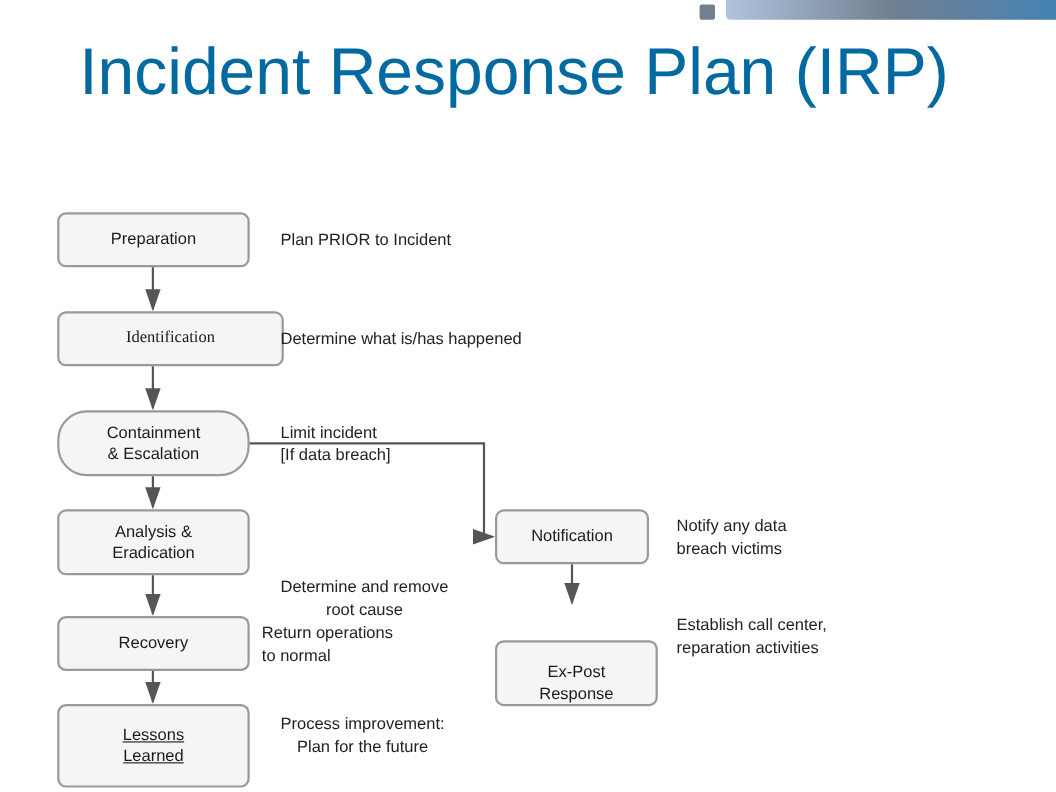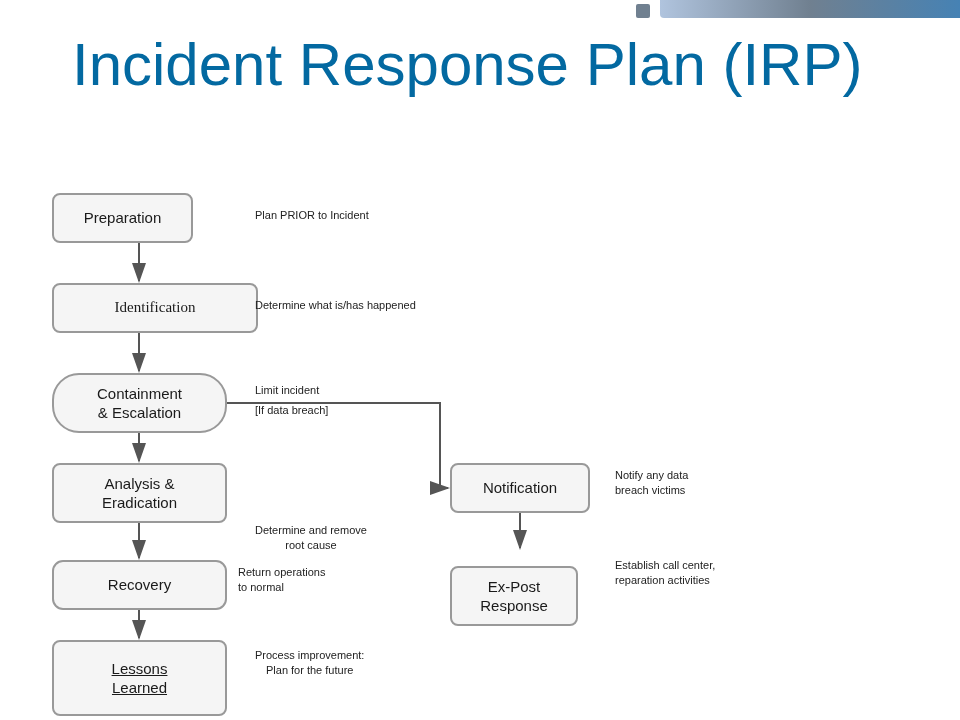--- a/index.html
+++ b/index.html
@@ -64,54 +64,54 @@
       top: 0;
       left: 0;
       width: 960px;
       height: 720px;
       pointer-events: none;
     }
 
     
     .desc {
       position: absolute;
-      font-size: 11px;
+      font-size: 15px;
       color: #222;
       line-height: 1.4;
     }
   </style>
 </head>
 <body>
 
 <div class="top-bar"></div>
 <div class="top-bar-dot"></div>
 
 <h1 class="page-title">Incident Response Plan (IRP)</h1>
 
-<div class="flow-box" style="left:52px; top:193px; width:141px; height:50px;">Preparation</div>
+<div class="flow-box" style="left:52px; top:193px; width:175px; height:50px;">Preparation</div>
 
 <div class="flow-box" style="left:52px; top:283px; width:206px; height:50px;font-family:Liberation Serif, serif;">Identification</div>
 
 <div class="flow-box" style="left:52px; top:373px; width:175px; height:60px;border-radius:27px;">
   <span>Containment<br>&amp; Escalation</span>
 </div>
 
 <div class="flow-box" style="left:52px; top:463px; width:175px; height:60px;">
   <span>Analysis &amp;<br>Eradication</span>
 </div>
 
-<div class="flow-box" style="left:52px; top:560px; width:175px; height:50px;border-radius:11px;">Recovery</div>
+<div class="flow-box" style="left:52px; top:560px; width:175px; height:50px;">Recovery</div>
 
 <div class="flow-box" style="left:52px; top:640px; width:175px; height:76px;text-decoration:underline;">
   <span>Lessons<br>Learned</span>
 </div>
 
 <div class="flow-box" style="left:450px; top:463px; width:140px; height:50px;">Notification</div>
 
-<div class="flow-box" style="left:450px; top:566px; width:128px; height:60px;">
+<div class="flow-box" style="left:450px; top:582px; width:148px; height:60px;align-items:flex-end;">
   <span>Ex-Post<br>Response</span>
 </div>
 
 <div class="desc" style="left:255px; top:208px;">Plan PRIOR to Incident</div>
 
 <div class="desc" style="left:255px; top:298px;">Determine what is/has happened</div>
 
 <div class="desc" style="left:255px; top:383px;">Limit incident</div>
 
 <div class="desc" style="left:255px; top:403px;">[If data breach]</div>

